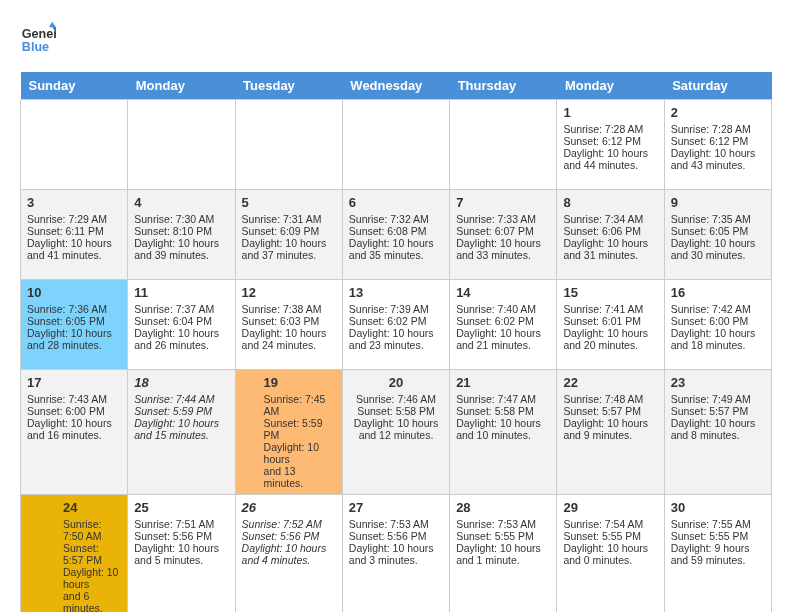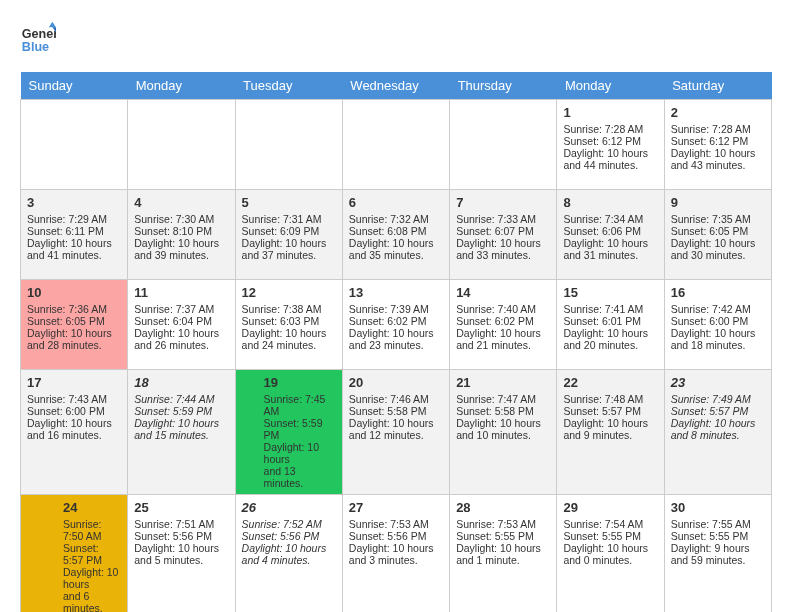--- a/index.html
+++ b/index.html
@@ -41,21 +41,21 @@
       width: 100%;
       border-collapse: collapse;
       table-layout: fixed;
     }
     th {
       background-color: #4a90d9;
       color: #fff;
       text-align: left;
       padding: 6px 8px;
       font-size: 13px;
-      font-weight: normal;
+      font-weight: bold;
     }
     td {
       border: 1px solid #ccc;
       vertical-align: top;
       padding: 5px 6px;
       font-size: 10.5px;
       color: #333;
       height: 90px;
     }
     td.empty {
@@ -176,21 +176,21 @@
         </td>
         <td style="background-color: rgb(242, 242, 242);">
           <span class="day-num">9</span>
           <div>Sunrise: 7:35 AM</div>
           <div>Sunset: 6:05 PM</div>
           <div>Daylight: 10 hours</div>
           <div>and 30 minutes.</div>
         </td>
       </tr>
       <tr>
-        <td style="background-color: #fca5a5;">
+        <td style="background-color: #7dd3fc;">
           <span class="day-num">10</span>
           <div>Sunrise: 7:36 AM</div>
           <div>Sunset: 6:05 PM</div>
           <div>Daylight: 10 hours</div>
           <div>and 28 minutes.</div>
         </td>
         <td style="background-color: rgb(255, 255, 255);">
           <span class="day-num">11</span>
           <div>Sunrise: 7:37 AM</div>
           <div>Sunset: 6:04 PM</div>
@@ -241,49 +241,49 @@
           <div>Daylight: 10 hours</div>
           <div>and 16 minutes.</div>
         </td>
         <td style="background-color: rgb(242, 242, 242); font-style: italic;">
           <span class="day-num">18</span>
           <div>Sunrise: 7:44 AM</div>
           <div>Sunset: 5:59 PM</div>
           <div>Daylight: 10 hours</div>
           <div>and 15 minutes.</div>
         </td>
-        <td style="background-color: #22c55e; padding-left: 28px;">
+        <td style="background-color: #fdba74; padding-left: 28px;">
           <span class="day-num">19</span>
           <div>Sunrise: 7:45 AM</div>
           <div>Sunset: 5:59 PM</div>
           <div>Daylight: 10 hours</div>
           <div>and 13 minutes.</div>
         </td>
-        <td style="background-color: rgb(242, 242, 242);">
+        <td style="background-color: rgb(242, 242, 242); text-align: center;">
           <span class="day-num">20</span>
           <div>Sunrise: 7:46 AM</div>
           <div>Sunset: 5:58 PM</div>
           <div>Daylight: 10 hours</div>
           <div>and 12 minutes.</div>
         </td>
         <td style="background-color: rgb(242, 242, 242);">
           <span class="day-num">21</span>
           <div>Sunrise: 7:47 AM</div>
           <div>Sunset: 5:58 PM</div>
           <div>Daylight: 10 hours</div>
           <div>and 10 minutes.</div>
         </td>
         <td style="background-color: rgb(242, 242, 242);">
           <span class="day-num">22</span>
           <div>Sunrise: 7:48 AM</div>
           <div>Sunset: 5:57 PM</div>
           <div>Daylight: 10 hours</div>
           <div>and 9 minutes.</div>
         </td>
-        <td style="background-color: rgb(242, 242, 242); font-style: italic;">
+        <td style="background-color: rgb(242, 242, 242);">
           <span class="day-num">23</span>
           <div>Sunrise: 7:49 AM</div>
           <div>Sunset: 5:57 PM</div>
           <div>Daylight: 10 hours</div>
           <div>and 8 minutes.</div>
         </td>
       </tr>
       <tr>
         <td style="background-color: #eab308; padding-left: 42px;">
           <span class="day-num">24</span>

